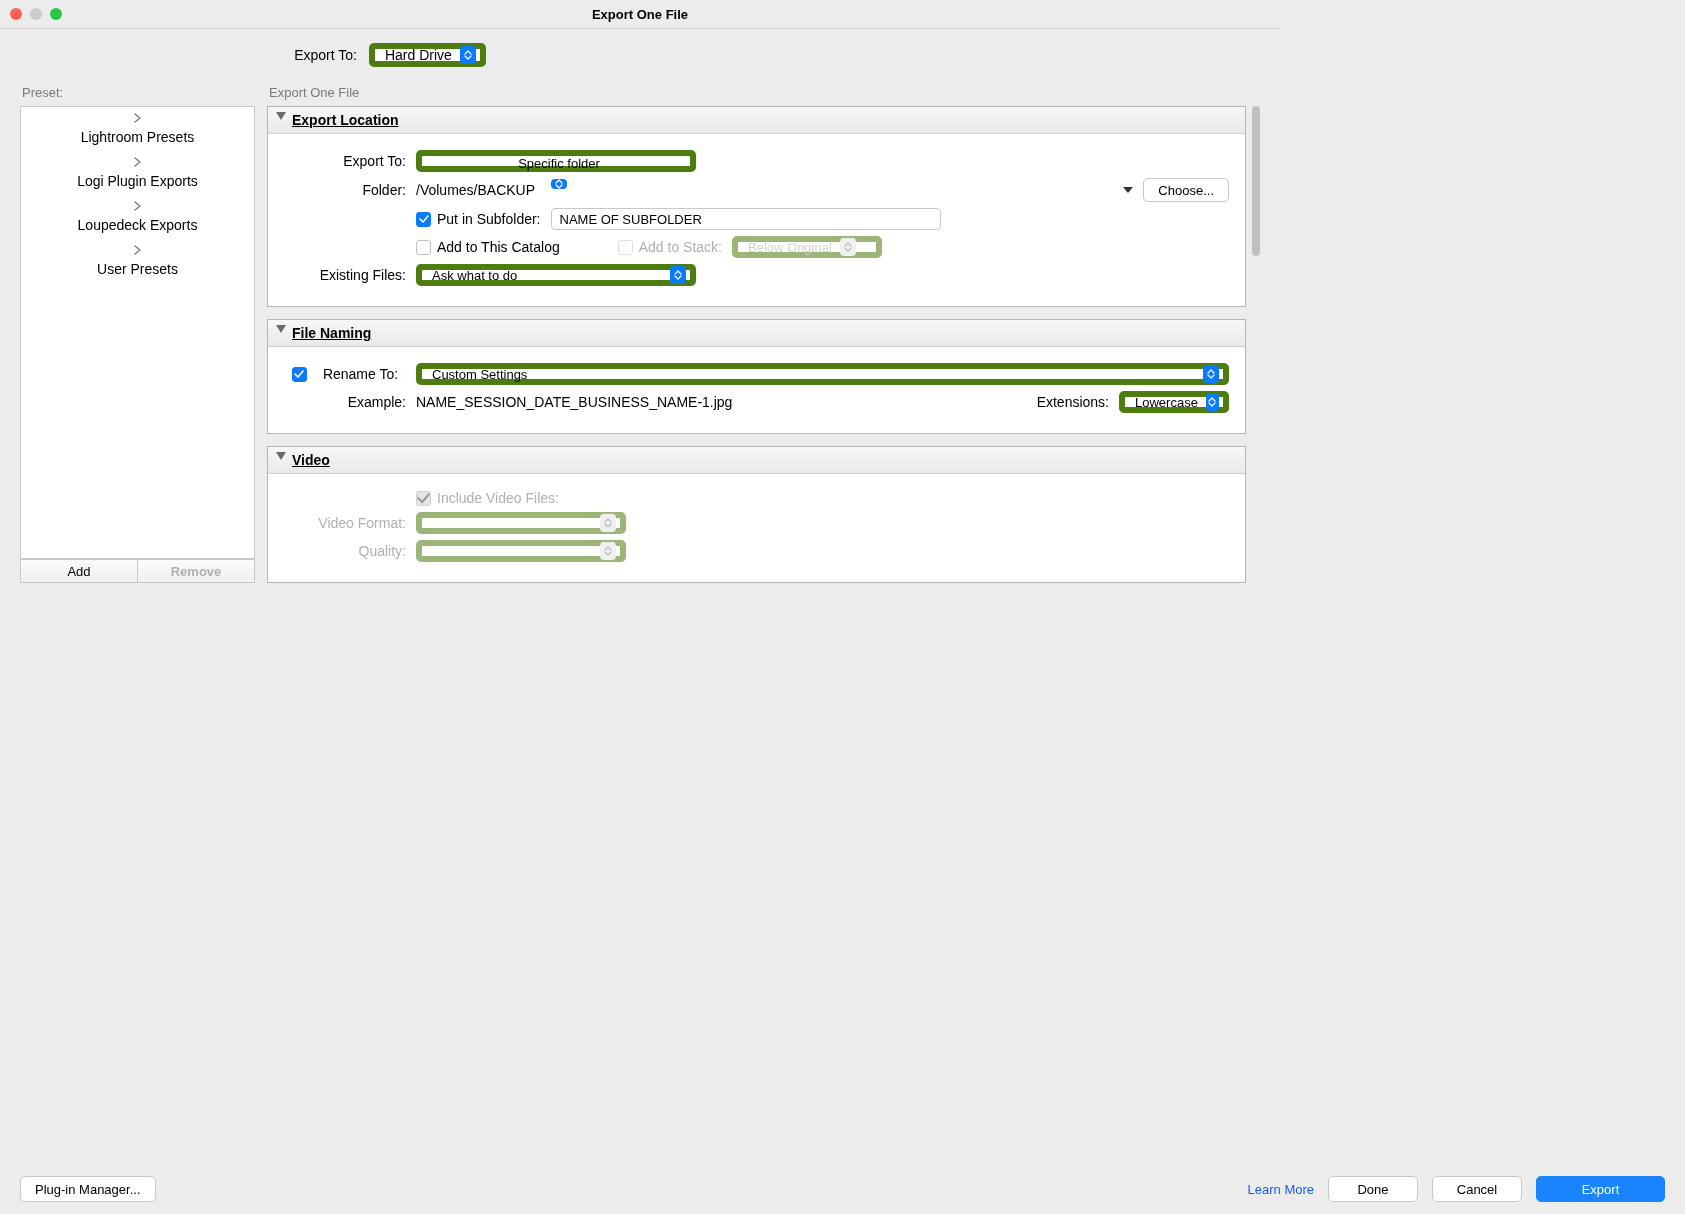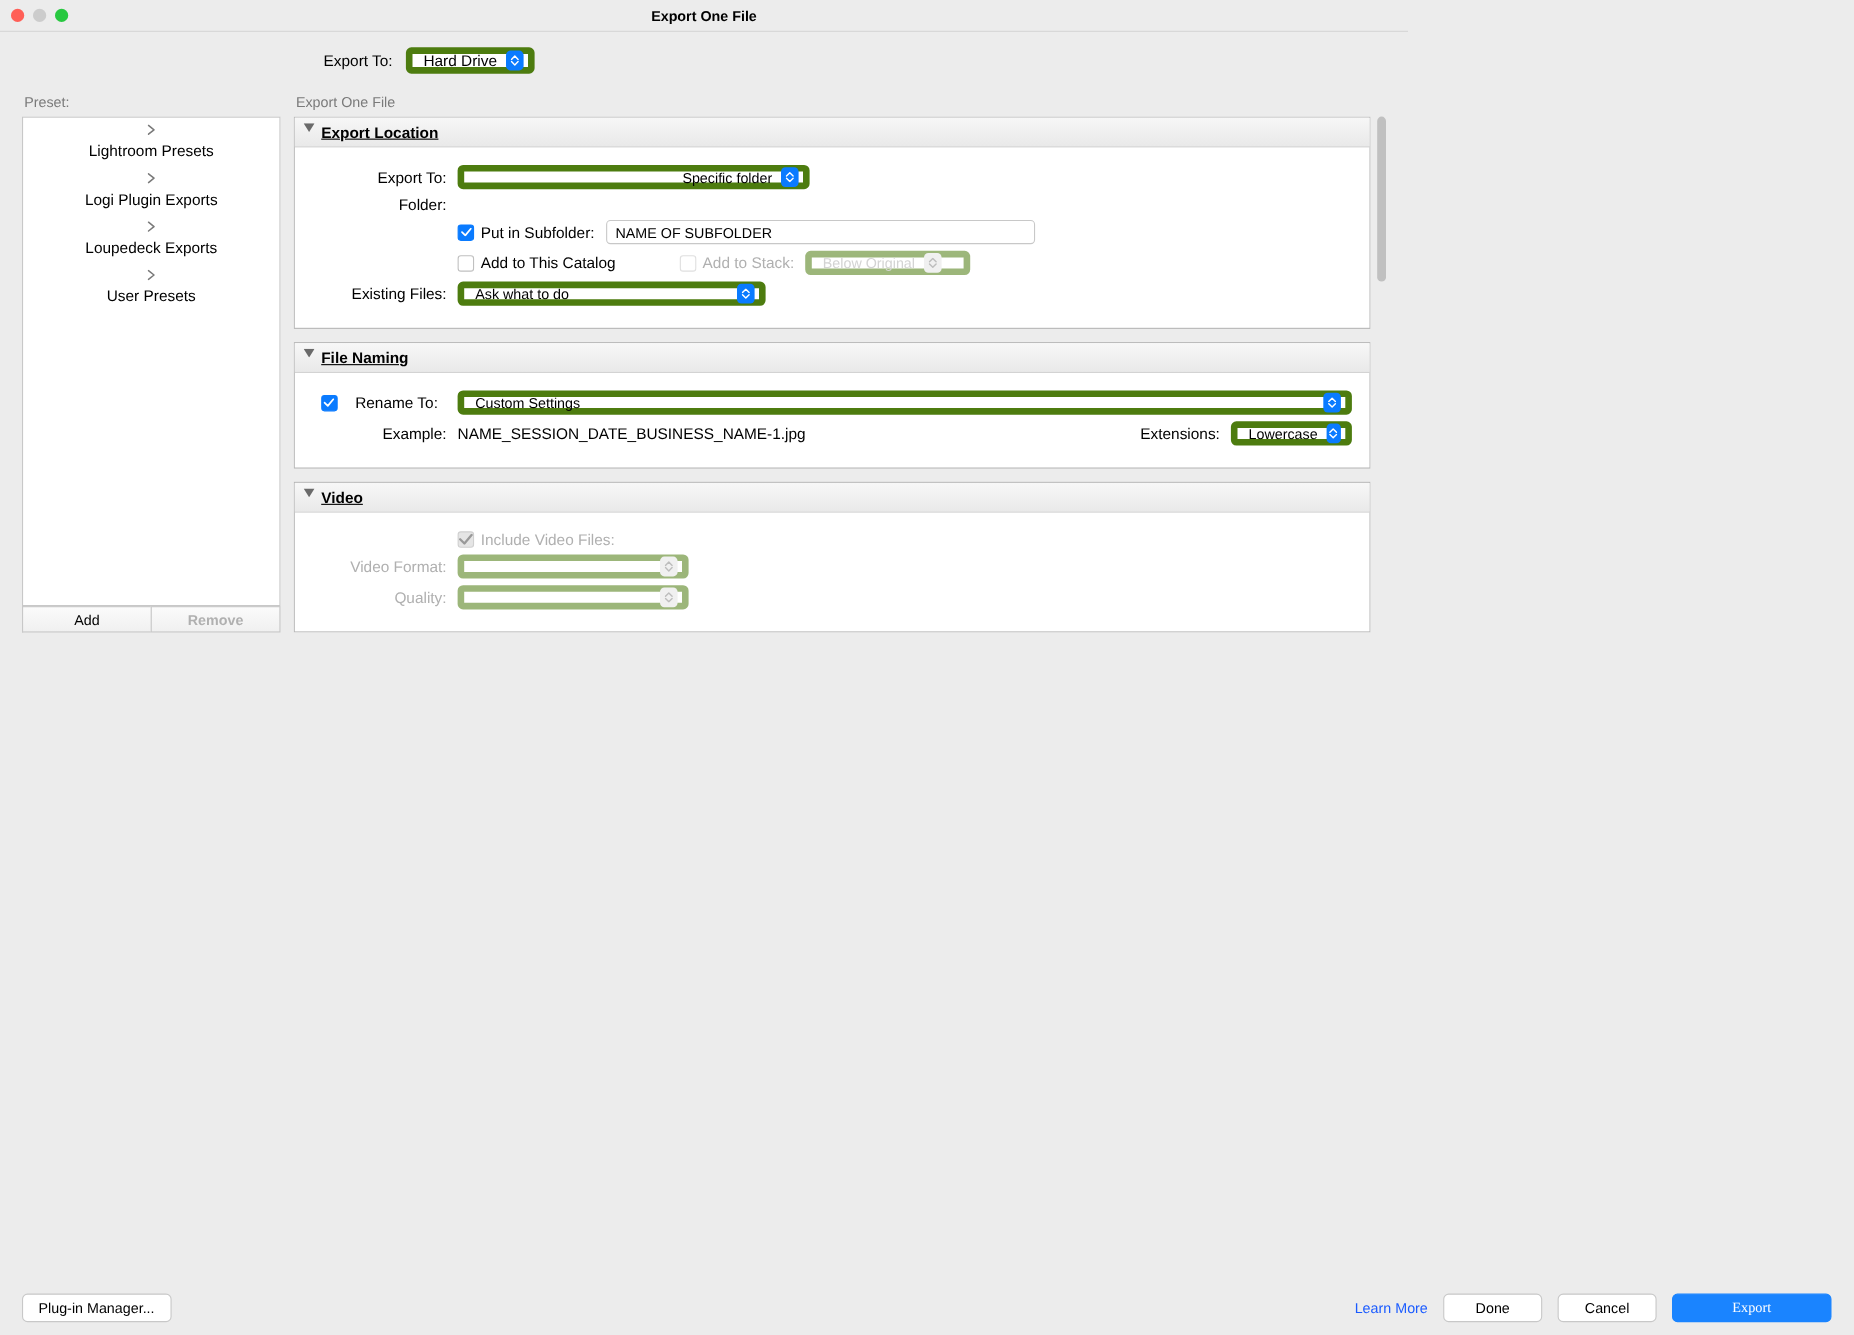--- a/index.html
+++ b/index.html
@@ -150,35 +150,44 @@
           <div class="panel-header">
             <svg viewBox="0 0 10 8">
                 <path d="M0 0 L10 0 L5 8 Z" fill="#6a6a6a"></path>
               </svg>
             <span>Export Location</span>
           </div>
           <div class="panel-body">
             <div class="form-row">
               <span class="form-label">Export To:</span>
               <div class="form-value">
-                <div class="select-box small" style="width:320px; justify-content:flex-end;">
+                <div class="select-box small" style="width:280px; justify-content:flex-start;flex-direction:column;">
                   <span>Specific folder</span>
                   <span class="select-chevrons">
                     <svg viewBox="0 0 8 5">
                         <path d="M1 4 L4 1 L7 4" stroke="#fff" stroke-width="1.3" fill="none" stroke-linecap="round" stroke-linejoin="round"></path>
                       </svg>
                     <svg viewBox="0 0 8 5">
                         <path d="M1 1 L4 4 L7 1" stroke="#fff" stroke-width="1.3" fill="none" stroke-linecap="round" stroke-linejoin="round"></path>
                       </svg>
                   </span>
                 </div>
               </div>
             </div>
             <div class="form-row">
               <span class="form-label">Folder:</span>
+              <div class="form-value">
+                <span class="plain-text" style="flex:1;">/Volumes/BACKUP</span>
+                <span class="dropdown-triangle">
+                  <svg viewBox="0 0 10 6">
+                      <path d="M0 0 L10 0 L5 6 Z" fill="#333"></path>
+                    </svg>
+                </span>
+                <div class="btn">Choose...</div>
+              </div>
             </div>
             <div class="form-row">
               <span class="form-label"></span>
               <div class="form-value">
                 <label class="checkbox">
                   <span class="cb-box checked">
                       <svg viewBox="0 0 10 8">
                         <path d="M1 4 L4 7 L9 1" stroke="#fff" stroke-width="1.6" fill="none" stroke-linecap="round" stroke-linejoin="round"></path>
                       </svg>
                     </span>
@@ -345,15 +354,15 @@
     </div>
   </div>
 </div>
 
 <div class="footer">
   <div class="btn" style="height:26px;">Plug-in Manager...</div>
   <div class="footer-right">
     <span class="link">Learn More</span>
     <div class="btn" style="width:90px; height:26px;">Done</div>
     <div class="btn" style="width:90px; height:26px;">Cancel</div>
-    <div class="btn primary" style="width:145px; height:26px;font-family:Liberation Serif, serif;">Export</div>
+    <div class="btn primary" style="width:129px; height:26px;">Export</div>
   </div>
 </div>
 
 </body></html>

